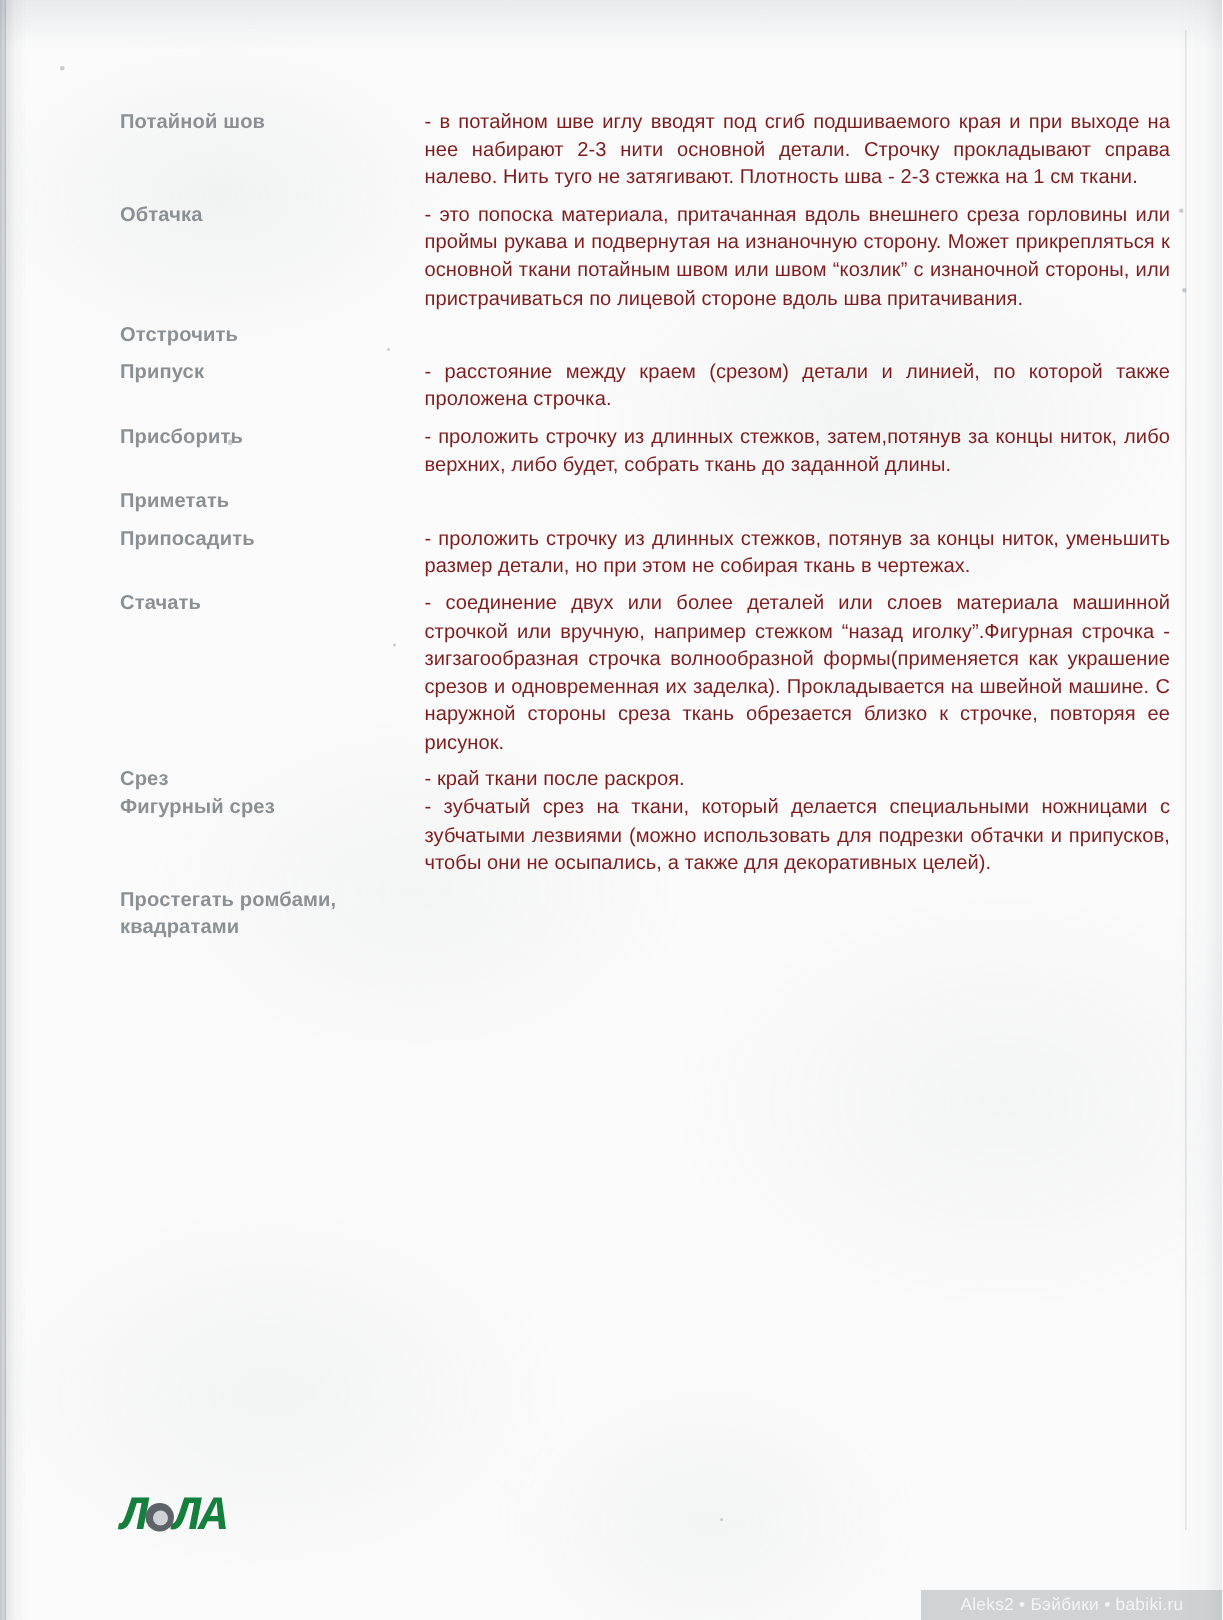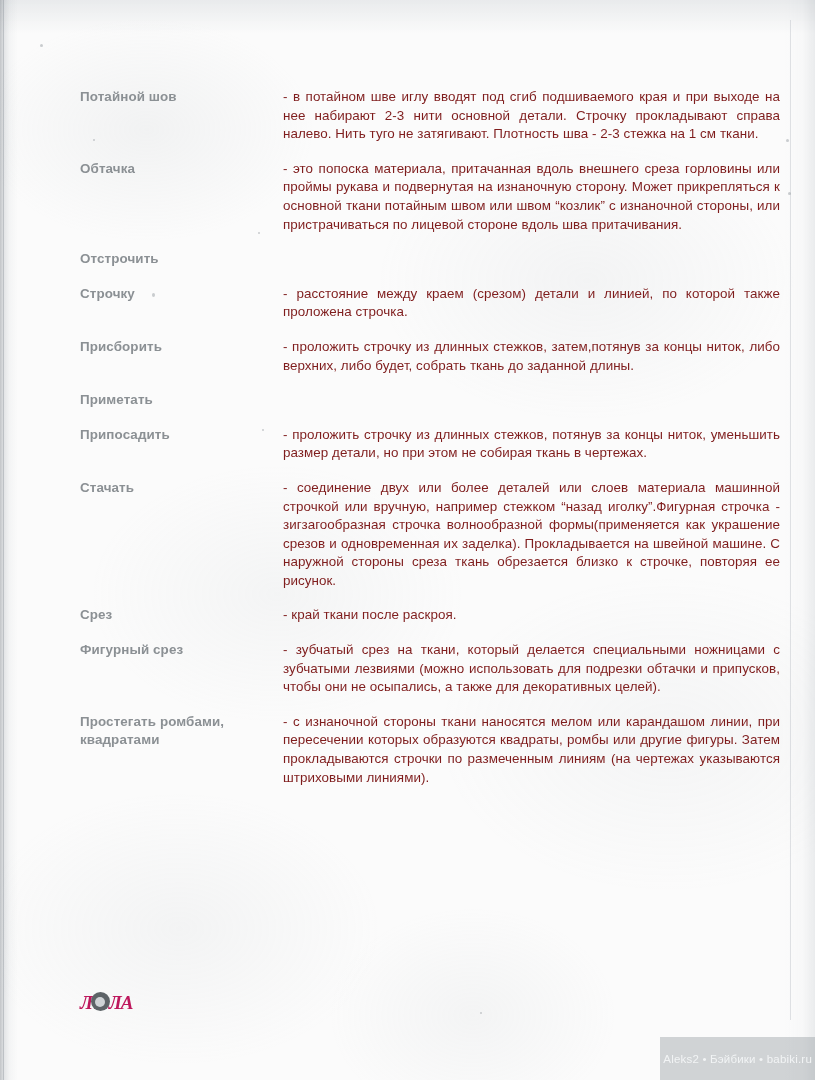--- a/index.html
+++ b/index.html
@@ -89,21 +89,20 @@
     position: absolute;
     left: 80px;
     top: 72px;
     width: 700px;
   }
 
   .entry {
     display: flex;
     align-items: flex-start;
     margin-bottom: 6px;
-    margin-top: 16px;
   }
 
   .entry-term {
     flex: 0 0 203px;
     width: 203px;
     font-size: 13.4px;
     font-weight: bold;
     line-height: 18.6px;
     color: #8b9094;
     letter-spacing: 0.1px;
@@ -120,26 +119,26 @@
     text-justify: inter-word;
     letter-spacing: 0.05px;
     hyphens: manual;
   }
 
   
   .footer-logo {
     position: absolute;
     left: 80px;
     top: 992px;
-    font-family: Liberation Serif, serif;
-    font-size: 19px;
+    font-family: Liberation Mono, monospace;
+    font-size: 32px;
     font-weight: bold;
     font-style: italic;
     letter-spacing: -1.2px;
-    color: #be185d;
+    color: #15803d;
     white-space: nowrap;
   }
   .footer-logo .logo-o {
     position: relative;
     display: inline-block;
     width: 19px;
     height: 19px;
     border-radius: 50%;
     background: #5d6367;
     vertical-align: -2px;
@@ -155,22 +154,22 @@
     height: 10px;
     border-radius: 50%;
     background: #cfd3d6;
   }
 
   
   .watermark {
     position: absolute;
     right: 0;
     bottom: 0;
-    height: 43px;
-    padding: 0 3px;
+    height: 20px;
+    padding: 0 26px;
     display: flex;
     align-items: center;
     background: rgba(148,154,160,0.42);
     color: #f2f4f5;
     font-size: 11.5px;
     letter-spacing: 0.2px;
     white-space: nowrap;
   }
 
   
@@ -212,21 +211,21 @@
     <div class="entry">
       <div class="entry-term">Обтачка</div>
       <div class="entry-def">- это попоска материала, притачанная вдоль внешнего среза горловины или проймы рукава и подвернутая на изнаночную сторону. Может прикрепляться к основной ткани потайным швом или швом “козлик” с изнаночной стороны, или пристрачиваться по лицевой стороне вдоль шва притачивания.</div>
     </div>
 
     <div class="entry">
       <div class="entry-term">Отстрочить</div>
     </div>
 
     <div class="entry">
-      <div class="entry-term">Строчку</div>
+      <div class="entry-term">Припуск</div>
       <div class="entry-def">- расстояние между краем (срезом) детали и линией, по которой также проложена строчка.</div>
     </div>
 
     <div class="entry">
       <div class="entry-term">Присборить</div>
       <div class="entry-def">- проложить строчку из длинных стежков, затем,потянув за концы ниток, либо верхних, либо будет, собрать ткань до заданной длины.</div>
     </div>
 
     <div class="entry">
       <div class="entry-term">Приметать</div>
@@ -247,21 +246,20 @@
       <div class="entry-def">- край ткани после раскроя.</div>
     </div>
 
     <div class="entry">
       <div class="entry-term">Фигурный срез</div>
       <div class="entry-def">- зубчатый срез на ткани, который делается специальными ножницами с зубчатыми лезвиями (можно использовать для подрезки обтачки и припусков, чтобы они не осыпались, а также для декоративных целей).</div>
     </div>
 
     <div class="entry">
       <div class="entry-term">Простегать ромбами, квадратами</div>
-      <div class="entry-def">- с изнаночной стороны ткани наносятся мелом или карандашом линии, при пересечении которых образуются квадраты, ромбы или другие фигуры. Затем прокладываются строчки по размеченным линиям (на чертежах указываются штриховыми линиями).</div>
     </div>
 
   </div>
 
   <div class="footer-logo"><span>Л</span><span class="logo-o"></span><span>ЛА</span></div>
 
   <div class="watermark">Aleks2 • Бэйбики • babiki.ru</div>
 
 </div>
 

